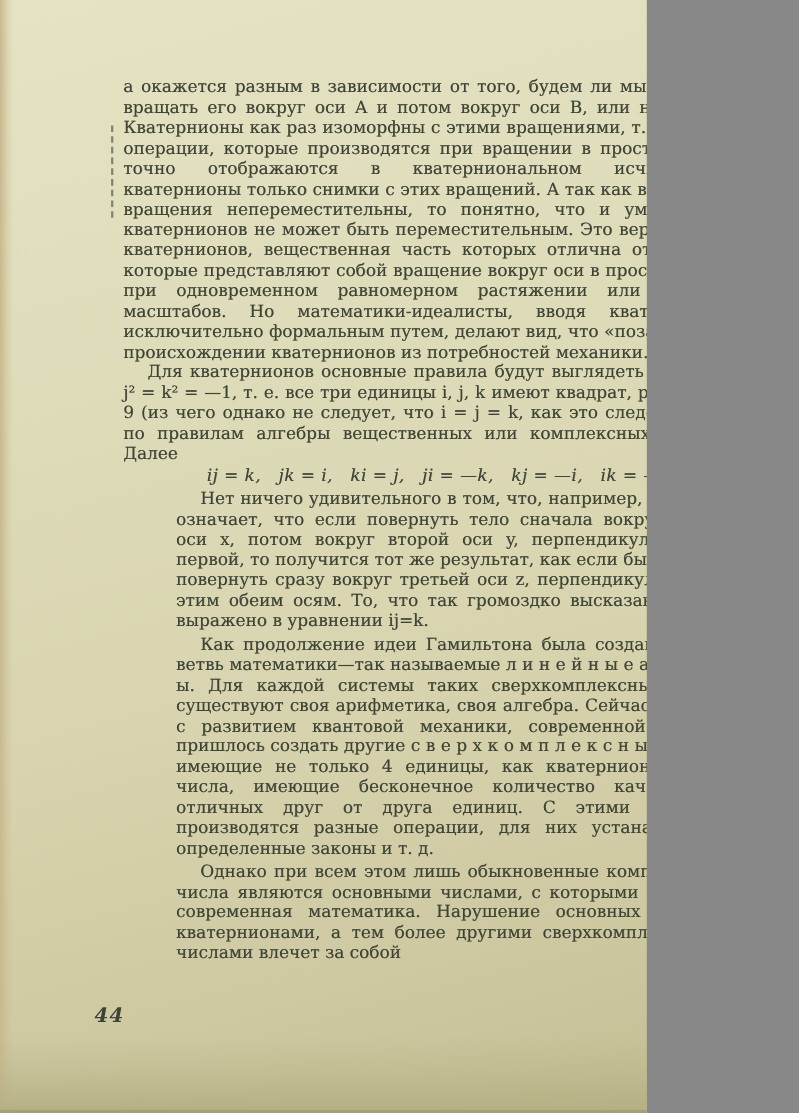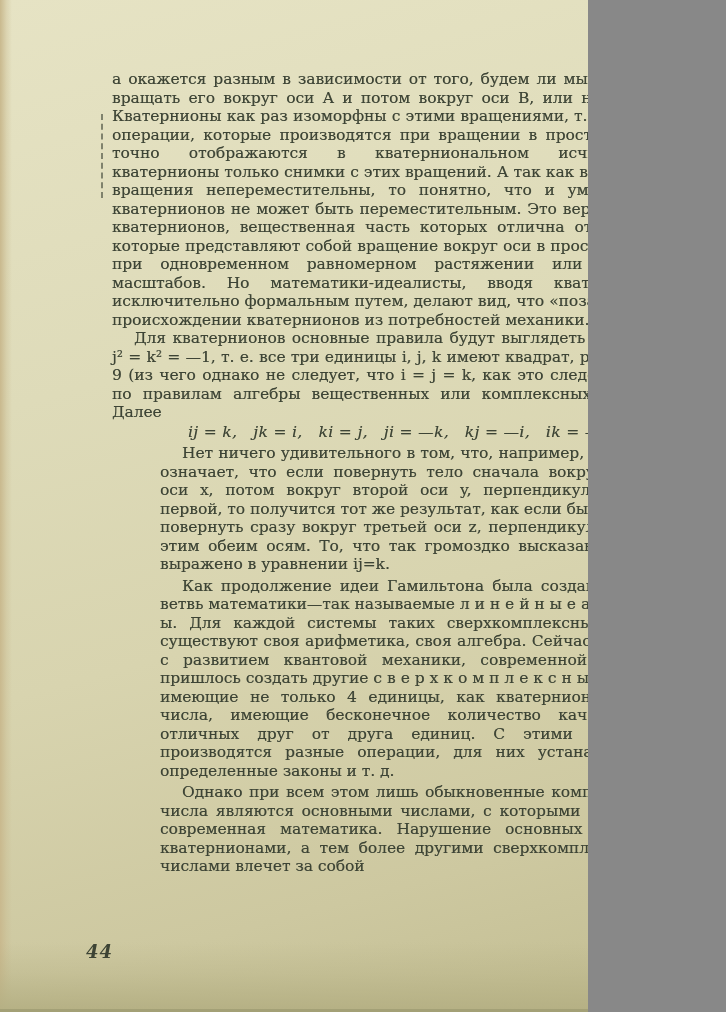--- a/index.html
+++ b/index.html
@@ -72,21 +72,20 @@
   }
   .page-number {
     position: absolute;
     left: 86px;
     top: 913px;
     font-style: italic;
     font-weight: bold;
     font-size: 18px;
     color: #3d4435;
     letter-spacing: 1px;
-    margin-top: 28px;
   }
 </style>
 </head>
 <body>
 
 <div class="page">
   <div class="edge-left"></div>
   <div class="edge-bottom"></div>
   <div class="edge-bottom-line"></div>
 

